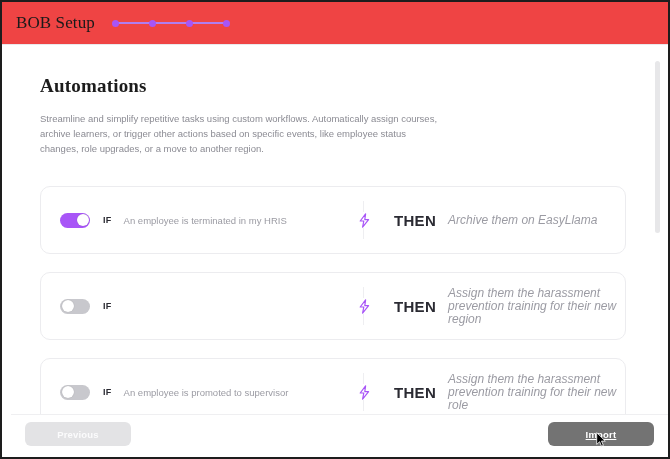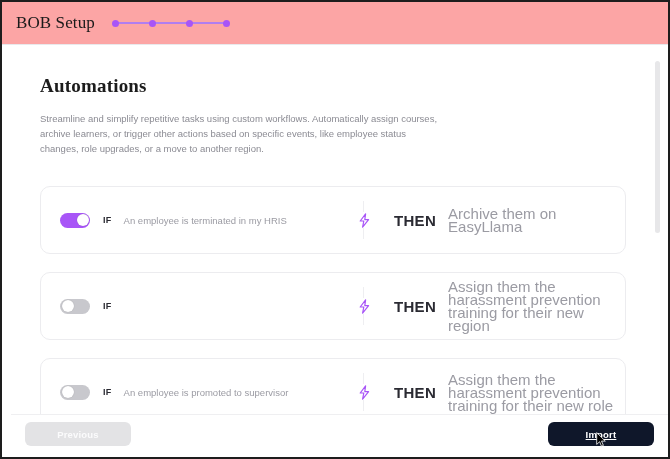--- a/index.html
+++ b/index.html
@@ -26,21 +26,21 @@
   }
 
   
   .header {
     position: relative;
     height: 43px;
     box-sizing: border-box;
     display: flex;
     align-items: center;
     padding-left: 14px;
-    background: #fca5a5;
+    background: #ef4444;
     border-bottom: 1px solid #e9e9ec;
   }
   .brand-title {
     font-family: "Liberation Serif", serif;
     font-size: 17px;
     color: #1a1a1a;
     letter-spacing: .1px;
     white-space: nowrap;
   }
   .stepper {
@@ -208,24 +208,25 @@
   }
   .then-label {
     font-size: 15px;
     font-weight: bold;
     color: #2a2a32;
     letter-spacing: .3px;
     flex: 0 0 auto;
   }
   .then-text {
     margin-left: 12px;
-    font-size: 15px;
+    font-size: 12px;
     color: #9b9ba3;
     line-height: 13px;
     max-width: 178px;
+    font-style: italic;
   }
 
   
   .footer {
     position: absolute;
     left: 9px;
     right: 0;
     bottom: 0;
     height: 44px;
     background: #ffffff;
@@ -245,21 +246,21 @@
   }
   .btn-prev {
     left: 14px;
     width: 106px;
     background: #e3e3e5;
     color: #fbfbfc;
   }
   .btn-import {
     right: 14px;
     width: 106px;
-    background: #0f172a;
+    background: #737373;
     color: #ffffff;
     text-decoration: underline;
   }
 
   .cursor {
     position: absolute;
     left: 594px;
     top: 430px;
     width: 11px;
     height: 16px;

